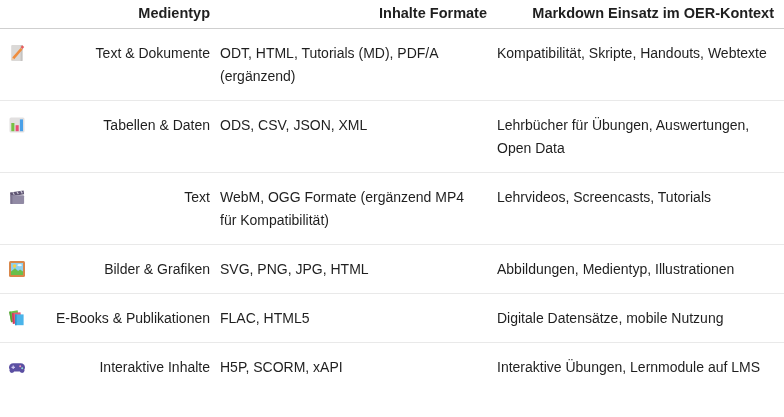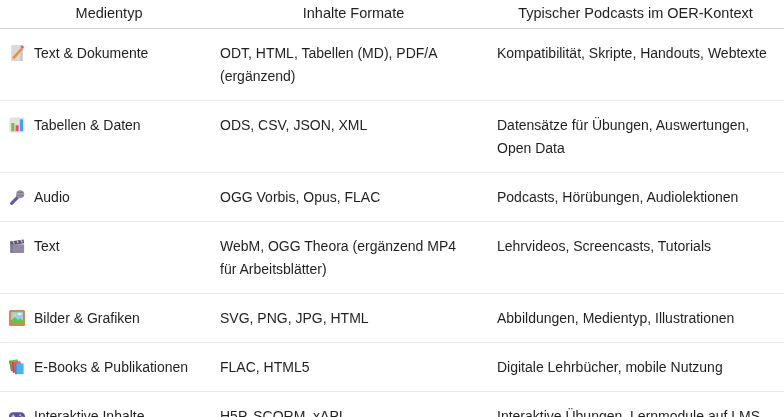--- a/index.html
+++ b/index.html
@@ -4,68 +4,68 @@
 <style>
   html,body{margin:0;padding:0;}
   body{
     width:784px;height:417px;overflow:hidden;background:#ffffff;
     font-family:"Liberation Sans",sans-serif;color:#1f1f1f;
     -webkit-font-smoothing:antialiased;
   }
   table{border-collapse:collapse;table-layout:fixed;width:784px;font-size:14px;}
   col.w1{width:220px;} col.w2{width:277px;} col.w3{width:287px;}
   th{
-    text-align:center;font-weight:400;font-size:14.5px;line-height:18px;
+    text-align:right;font-weight:700;font-size:14.5px;line-height:18px;
     padding:4px 10px 6px 0;border-bottom:1px solid #cfcfcf;white-space:nowrap;
   }
   td{
     vertical-align:top;padding:13px 10px 12px 0;line-height:23px;
     border-bottom:1px solid #e9e9e9;
   }
   .first{padding-left:8px;}
   tr:last-child td{border-bottom:none;}
-  .mt-wrap{display:flex;align-items:flex-start;gap:8px;}
+  .mt-wrap{display:flex;align-items:flex-start;gap:8px;justify-content:space-between;}
   .icon{flex:0 0 18px;width:18px;height:18px;margin-top:2px;}
   .icon svg{display:block;width:18px;height:18px;}
   .line{white-space:nowrap;}
 </style>
 </head>
 <body>
 
 <table>
   <colgroup>
       <col class="w1">
       <col class="w2">
       <col class="w3">
     </colgroup>
   <thead>
     <tr>
       <th class="first">Medientyp</th>
       <th>Inhalte Formate</th>
-      <th>Typischer Podcasts im OER-Kontext</th>
+      <th>Markdown Einsatz im OER-Kontext</th>
     </tr>
   </thead>
   <tbody>
       <tr>
         <td class="first">
           <div class="mt-wrap">
             <span class="icon">
               <svg viewBox="0 0 18 18">
                 <rect x="3.2" y="1" width="11.3" height="16" rx="1" fill="#dbd9d7"></rect>
                 <rect x="12.6" y="1" width="1.9" height="16" fill="#c6c3c1"></rect>
                 <path d="M12.6 3.2 l1.6-1.9 2 1.7 -1.6 1.9 Z" fill="#e85d5d"></path>
                 <path d="M4.2 13.6 L12.6 3.9 l2 1.7 -8.4 9.7 Z" fill="#ef8d3e"></path>
                 <path d="M4.2 13.6 l2 1.7 -2.9 1 Z" fill="#f3c99f"></path>
               </svg>
             </span>
             <span>Text &amp; Dokumente</span>
           </div>
         </td>
         <td>
-          <div class="line">ODT, HTML, Tabellen (MD), PDF/A</div>
+          <div class="line">ODT, HTML, Tutorials (MD), PDF/A</div>
           <div class="line">(ergänzend)</div>
         </td>
         <td>
           <div class="line">Kompatibilität, Skripte, Handouts, Webtexte</div>
         </td>
       </tr>
       <tr>
         <td class="first">
           <div class="mt-wrap">
             <span class="icon">
@@ -76,61 +76,41 @@
                 <rect x="11.9" y="3.4" width="3.1" height="11.8" fill="#4aa0e8"></rect>
               </svg>
             </span>
             <span>Tabellen &amp; Daten</span>
           </div>
         </td>
         <td>
           <div class="line">ODS, CSV, JSON, XML</div>
         </td>
         <td>
-          <div class="line">Datensätze für Übungen, Auswertungen,</div>
+          <div class="line">Lehrbücher für Übungen, Auswertungen,</div>
           <div class="line">Open Data</div>
-        </td>
-      </tr>
-      <tr>
-        <td class="first">
-          <div class="mt-wrap">
-            <span class="icon">
-              <svg viewBox="0 0 18 18">
-                <path d="M3.6 15.4 L9.8 9.2" stroke="#6a5b9e" stroke-width="3.2" stroke-linecap="round"></path>
-                <circle cx="12.2" cy="6.3" r="4" fill="#9b94a6"></circle>
-                <path d="M8.6 7.6 h7.2 M9.4 4.4 h5.6" stroke="#7e7590" stroke-width="1"></path>
-              </svg>
-            </span>
-            <span>Audio</span>
-          </div>
-        </td>
-        <td>
-          <div class="line">OGG Vorbis, Opus, FLAC</div>
-        </td>
-        <td>
-          <div class="line">Podcasts, Hörübungen, Audiolektionen</div>
         </td>
       </tr>
       <tr>
         <td class="first">
           <div class="mt-wrap">
             <span class="icon">
               <svg viewBox="0 0 18 18">
                 <path d="M2 4.6 L15.6 2.4 L16.1 6.2 L2.5 8.4 Z" fill="#5e5472"></path>
                 <path d="M4.8 4.2 l1.5 2.5 M8.8 3.5 l1.5 2.5 M12.8 2.9 l1.5 2.5" stroke="#cfcbd9" stroke-width="1.1"></path>
                 <rect x="2.4" y="7.2" width="13.7" height="8.8" rx="1" fill="#918aa4"></rect>
                 <rect x="2.4" y="7.2" width="2" height="8.8" fill="#7c7490"></rect>
               </svg>
             </span>
             <span>Text</span>
           </div>
         </td>
         <td>
-          <div class="line">WebM, OGG Theora (ergänzend MP4</div>
-          <div class="line">für Arbeitsblätter)</div>
+          <div class="line">WebM, OGG Formate (ergänzend MP4</div>
+          <div class="line">für Kompatibilität)</div>
         </td>
         <td>
           <div class="line">Lehrvideos, Screencasts, Tutorials</div>
         </td>
       </tr>
       <tr>
         <td class="first">
           <div class="mt-wrap">
             <span class="icon">
               <svg viewBox="0 0 18 18">
@@ -168,21 +148,21 @@
                 <rect x="7" y="5.4" width="1.6" height="10.8" fill="#2f93cb"></rect>
               </svg>
             </span>
             <span>E-Books &amp; Publikationen</span>
           </div>
         </td>
         <td>
           <div class="line">FLAC, HTML5</div>
         </td>
         <td>
-          <div class="line">Digitale Lehrbücher, mobile Nutzung</div>
+          <div class="line">Digitale Datensätze, mobile Nutzung</div>
         </td>
       </tr>
       <tr>
         <td class="first">
           <div class="mt-wrap">
             <span class="icon">
               <svg viewBox="0 0 18 18">
                 <rect x="1" y="5.2" width="16" height="8.4" rx="4.2" fill="#5b4fa2"></rect>
                 <circle cx="3.9" cy="12.6" r="2.4" fill="#5b4fa2"></circle>
                 <circle cx="14.1" cy="12.6" r="2.4" fill="#5b4fa2"></circle>

